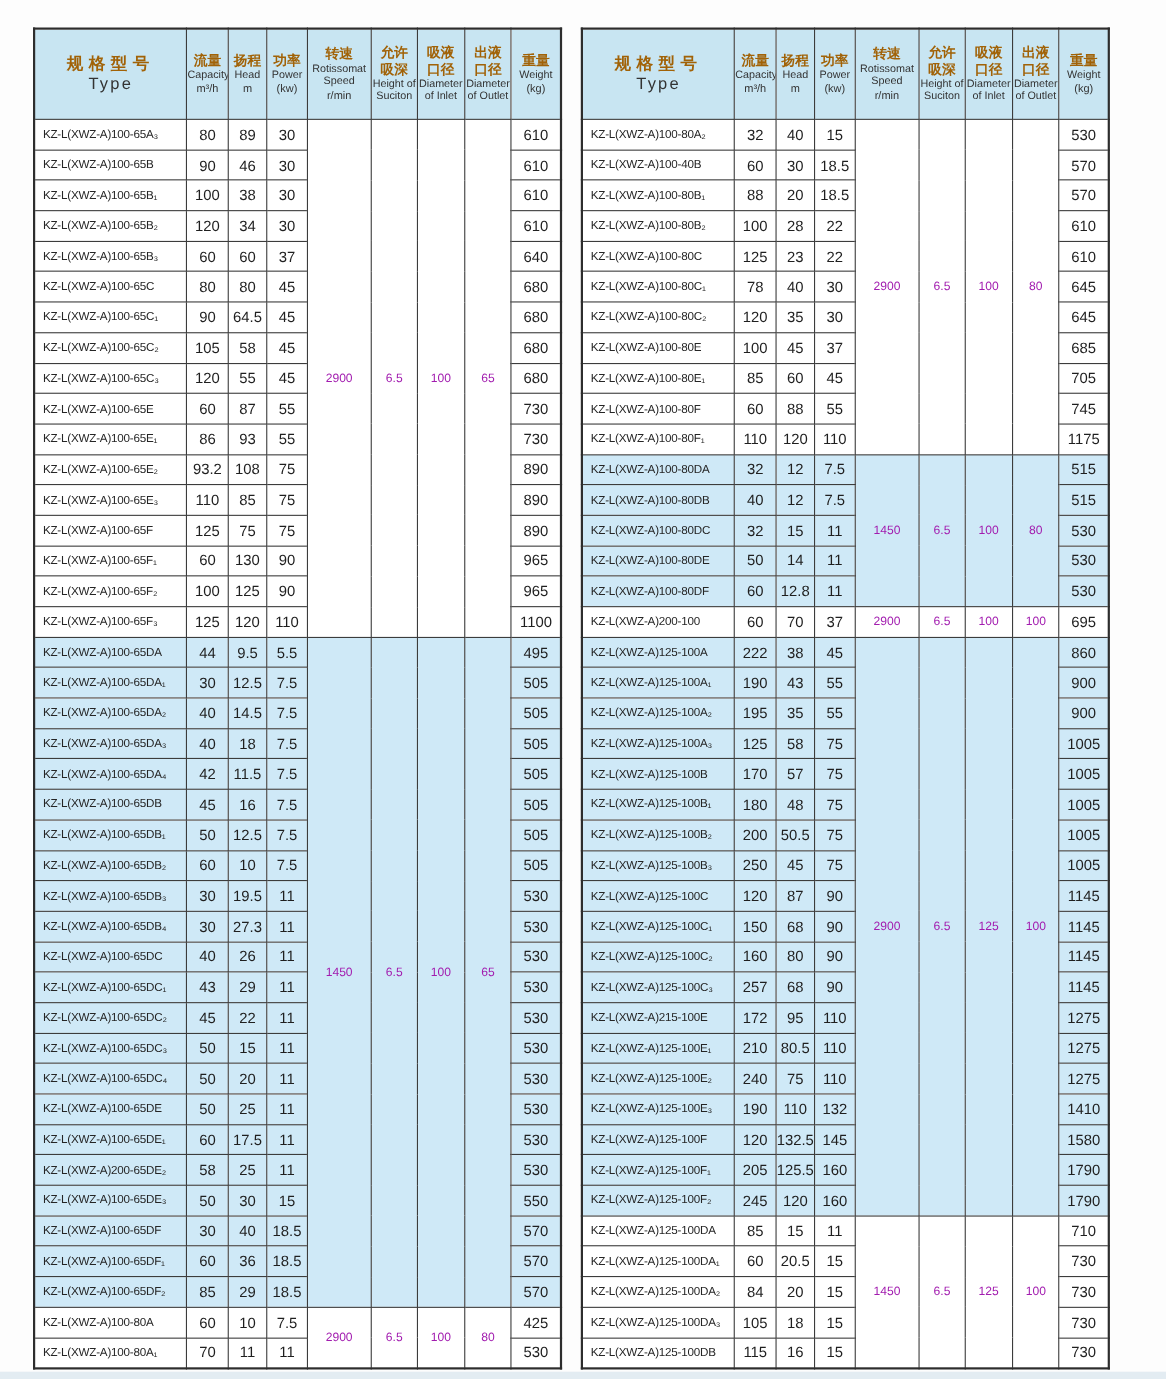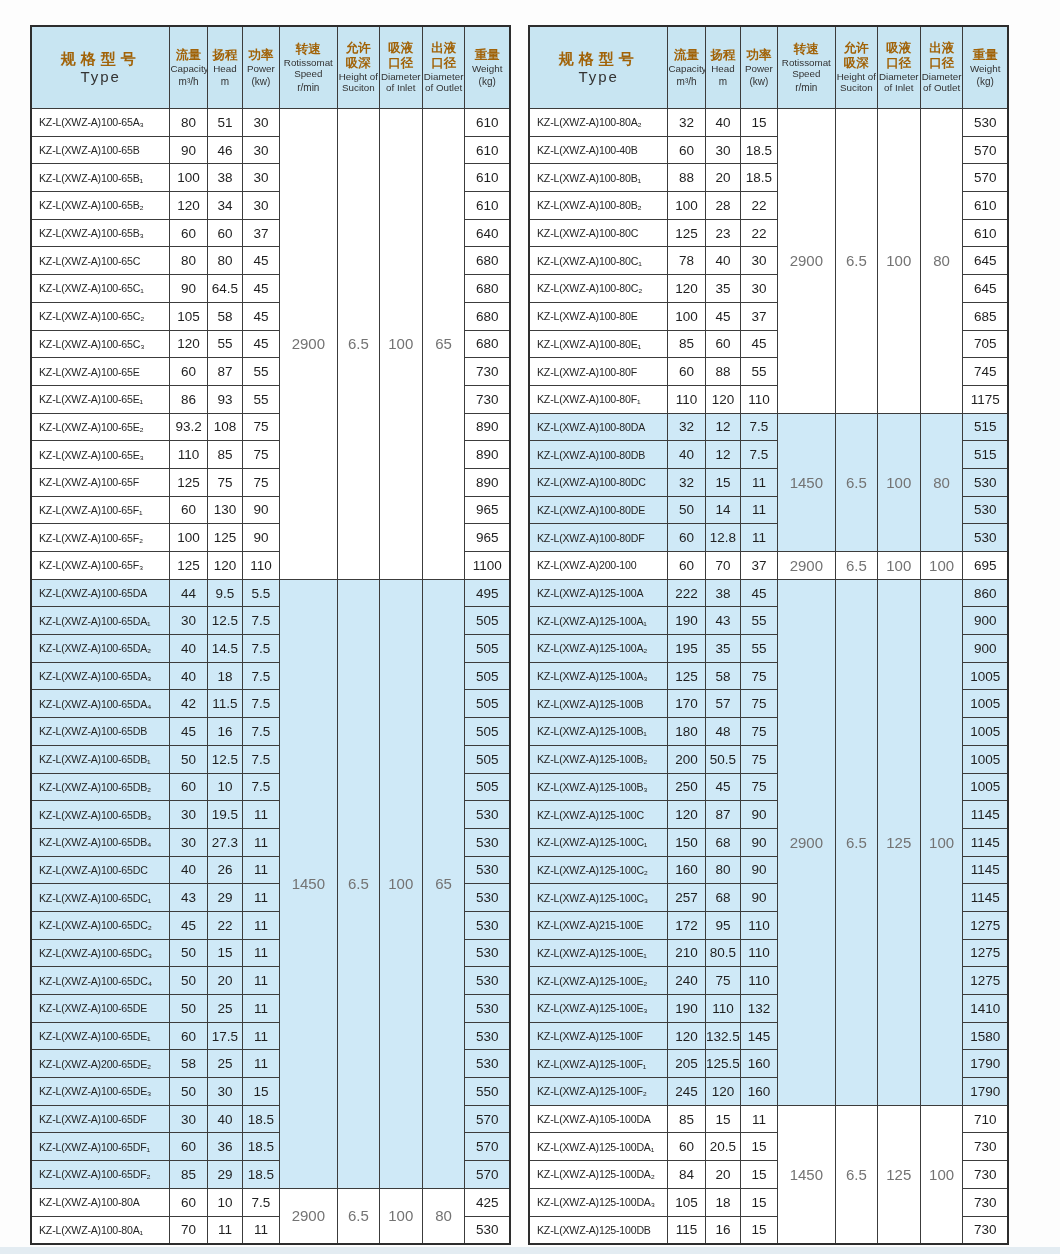--- a/index.html
+++ b/index.html
@@ -37,21 +37,21 @@
   .spec tbody tr.band td { background:#cfe9f7; }
   td.model {
     text-align:left;
     padding-left:7px;
     font-size:10.6px;
     letter-spacing:-0.2px;
     white-space:nowrap;
     color:#252525;
   }
   td.num  { font-size:13.5px; }
-  td.big  { font-size:15px; color:#737373;margin-top:44px; }
+  td.big  { font-size:11px; color:#a21caf;margin-top:44px; }
   .cn {
     font-size:12.5px; font-weight:bold;
     white-space:pre-line; line-height:1.2;
     color:#a16207;
   }
   .en {
     font-size:9.8px; line-height:1.08; margin-top:1px;
     font-weight:normal; color:#333;
   }
   .unit { font-size:10px; margin-top:2px; font-weight:normal; color:#333;text-align:center; }
@@ -124,21 +124,21 @@
             <div class="cn">重量</div>
             <div class="en">Weight</div>
             <div class="unit">(kg)</div>
           </th>
         </tr>
       </thead>
       <tbody>
         <tr>
           <td class="model">KZ-L(XWZ-A)100-65A₃</td>
           <td class="num">80</td>
-          <td class="num">51</td>
+          <td class="num">89</td>
           <td class="num">30</td>
           <td class="big" rowspan="17">2900</td>
           <td class="big" rowspan="17">6.5</td>
           <td class="big" rowspan="17">100</td>
           <td class="big" rowspan="17">65</td>
           <td class="num">610</td>
         </tr>
         <tr>
           <td class="model">KZ-L(XWZ-A)100-65B</td>
           <td class="num">90</td>
@@ -752,21 +752,21 @@
           <td class="num">1790</td>
         </tr>
         <tr class="band">
           <td class="model">KZ-L(XWZ-A)125-100F₂</td>
           <td class="num">245</td>
           <td class="num">120</td>
           <td class="num">160</td>
           <td class="num">1790</td>
         </tr>
         <tr>
-          <td class="model">KZ-L(XWZ-A)105-100DA</td>
+          <td class="model">KZ-L(XWZ-A)125-100DA</td>
           <td class="num">85</td>
           <td class="num">15</td>
           <td class="num">11</td>
           <td class="big" rowspan="5">1450</td>
           <td class="big" rowspan="5">6.5</td>
           <td class="big" rowspan="5">125</td>
           <td class="big" rowspan="5">100</td>
           <td class="num">710</td>
         </tr>
         <tr>

